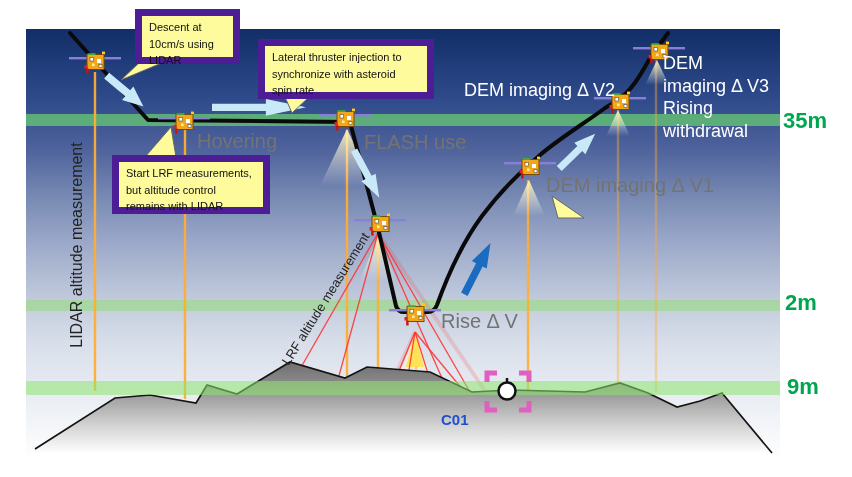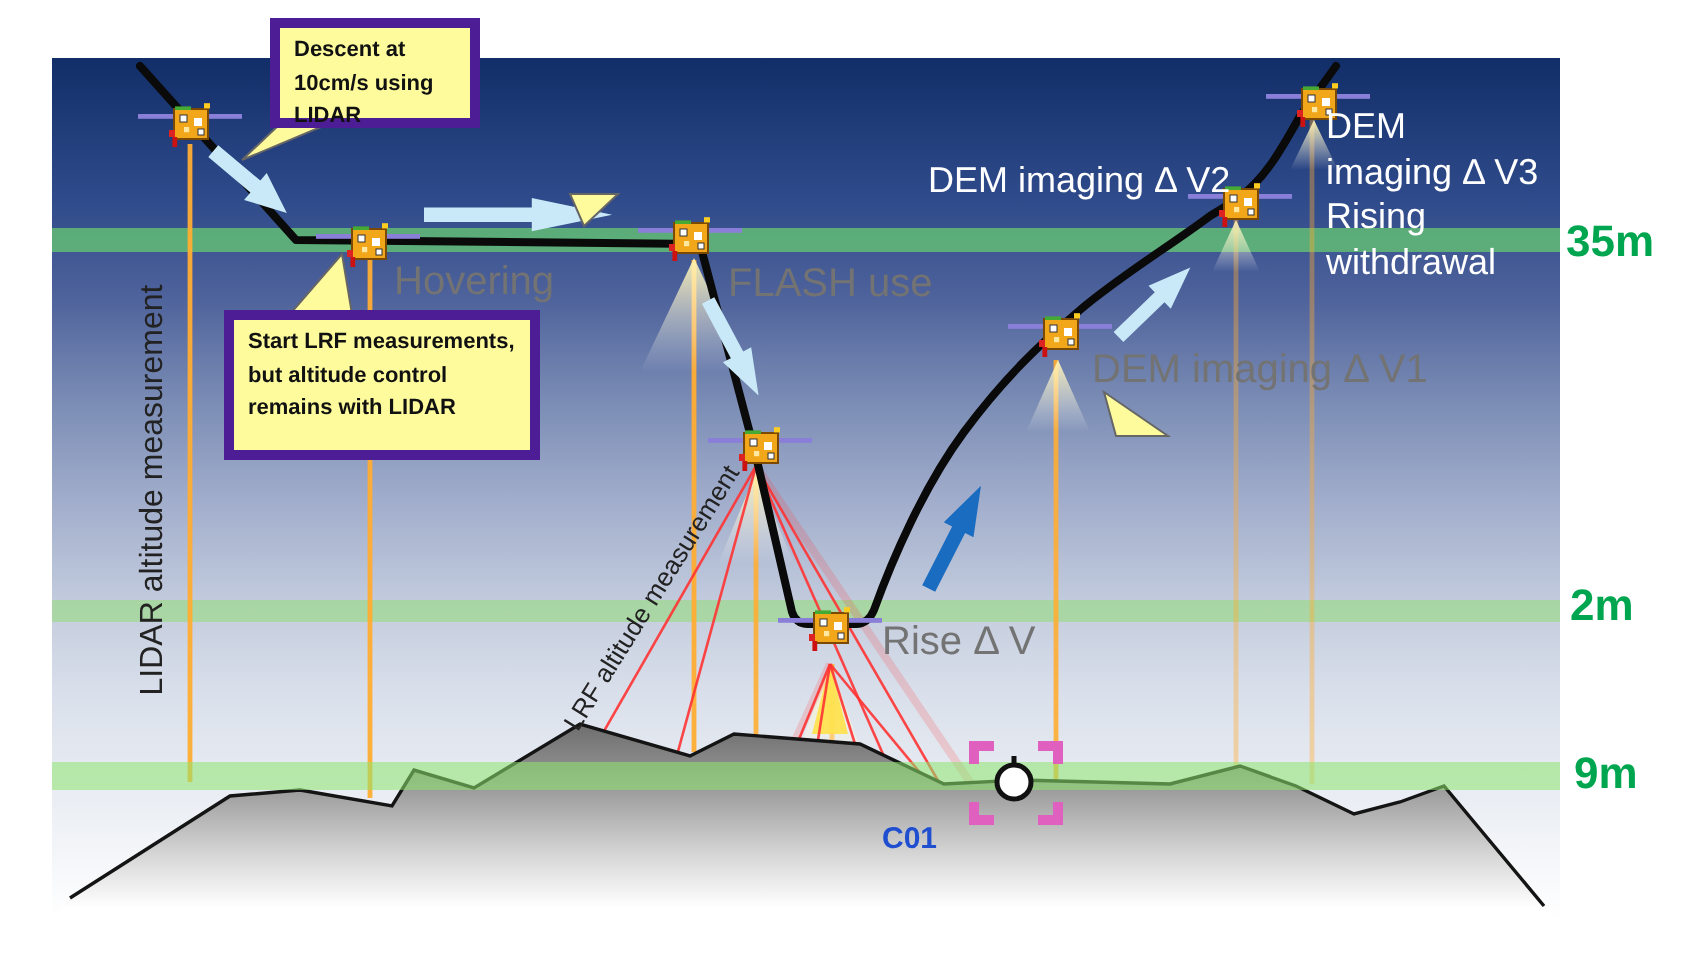--- a/index.html
+++ b/index.html
@@ -6,22 +6,22 @@
   #stage{position:relative;width:852px;height:477px;background:#fff;overflow:hidden;
          font-family:"Liberation Sans","DejaVu Sans",sans-serif;}
   #sky{position:absolute;left:26px;top:29px;width:754px;height:431px;
        background:linear-gradient(to bottom,#122e68 0%,#2e4a8a 16%,#4f639c 28%,#7b8db5 40%,
                   #a0accb 51%,#c2cbdd 63%,#dae0eb 74%,#eaeef4 86%,#ffffff 100%);}
   svg.scene{position:absolute;left:0;top:0;}
   .lbl{position:absolute;white-space:pre-line;line-height:1.22;}
   .dark{color:#737373;font-size:20px;}
   .white{color:#fff;font-size:18px;}
   .green{color:#00A64F;font-size:22px;font-weight:700;text-align:center;}
-  .callout{position:absolute;background:#FDFB9C;border:5px solid #4c1d95;
-           font-size:11px;font-weight:700;color:#111;line-height:1.5;
+  .callout{position:absolute;background:#FDFB9C;border:7px solid #4c1d95;
+           font-size:11px;font-weight:400;color:#111;line-height:1.5;
            padding:3px 7px;white-space:pre-line;box-sizing:border-box;}
   .rot90{transform:translate(-50%,-50%) rotate(-90deg);transform-origin:center;color:#222;
          font-size:16px;white-space:nowrap;}
   .rot58{transform:translate(-50%,-50%) rotate(-58deg);transform-origin:center;color:#222;
          font-size:13px;white-space:nowrap;}
   .c01{color:#1F4FD0;font-size:15px;font-weight:700;}
   .v3{line-height:1.25;}
 </style>
 </head>
 <body>
@@ -142,21 +142,24 @@
       <polygon points="140,62 164,62 121,80"></polygon>
       <polygon points="285,97 309,97 292,113"></polygon>
       <polygon points="145,157 176,157 171,127"></polygon>
       <polygon points="558,218 584,218 552,196"></polygon>
     </g>
   </svg>
 
   <div class="callout" style="left:135px;top:9px;width:105px;height:55px;">Descent at
 10cm/s using
 LIDAR</div>
-  <div class="callout" style="left:112px;top:155px;width:158px;height:75px;">Start LRF measurements,
+  <div class="callout" style="left:258px;top:39px;width:176px;height:60px;">Lateral thruster injection to
+synchronize with asteroid
+spin rate</div>
+  <div class="callout" style="left:112px;top:155px;width:158px;height:59px;">Start LRF measurements,
 but altitude control
 remains with LIDAR</div>
 
   <div class="lbl dark" style="left:197px;top:129px;">Hovering</div>
   <div class="lbl dark" style="left:364px;top:130px;">FLASH use</div>
   <div class="lbl dark" style="left:441px;top:309px;">Rise Δ V</div>
   <div class="lbl dark" style="left:546px;top:173px;">DEM imaging Δ V1</div>
   <div class="lbl white" style="left:464px;top:80px;text-align:right;">DEM imaging Δ V2</div>
   <div class="lbl white v3" style="left:663px;top:52px;">DEM
 imaging Δ V3

